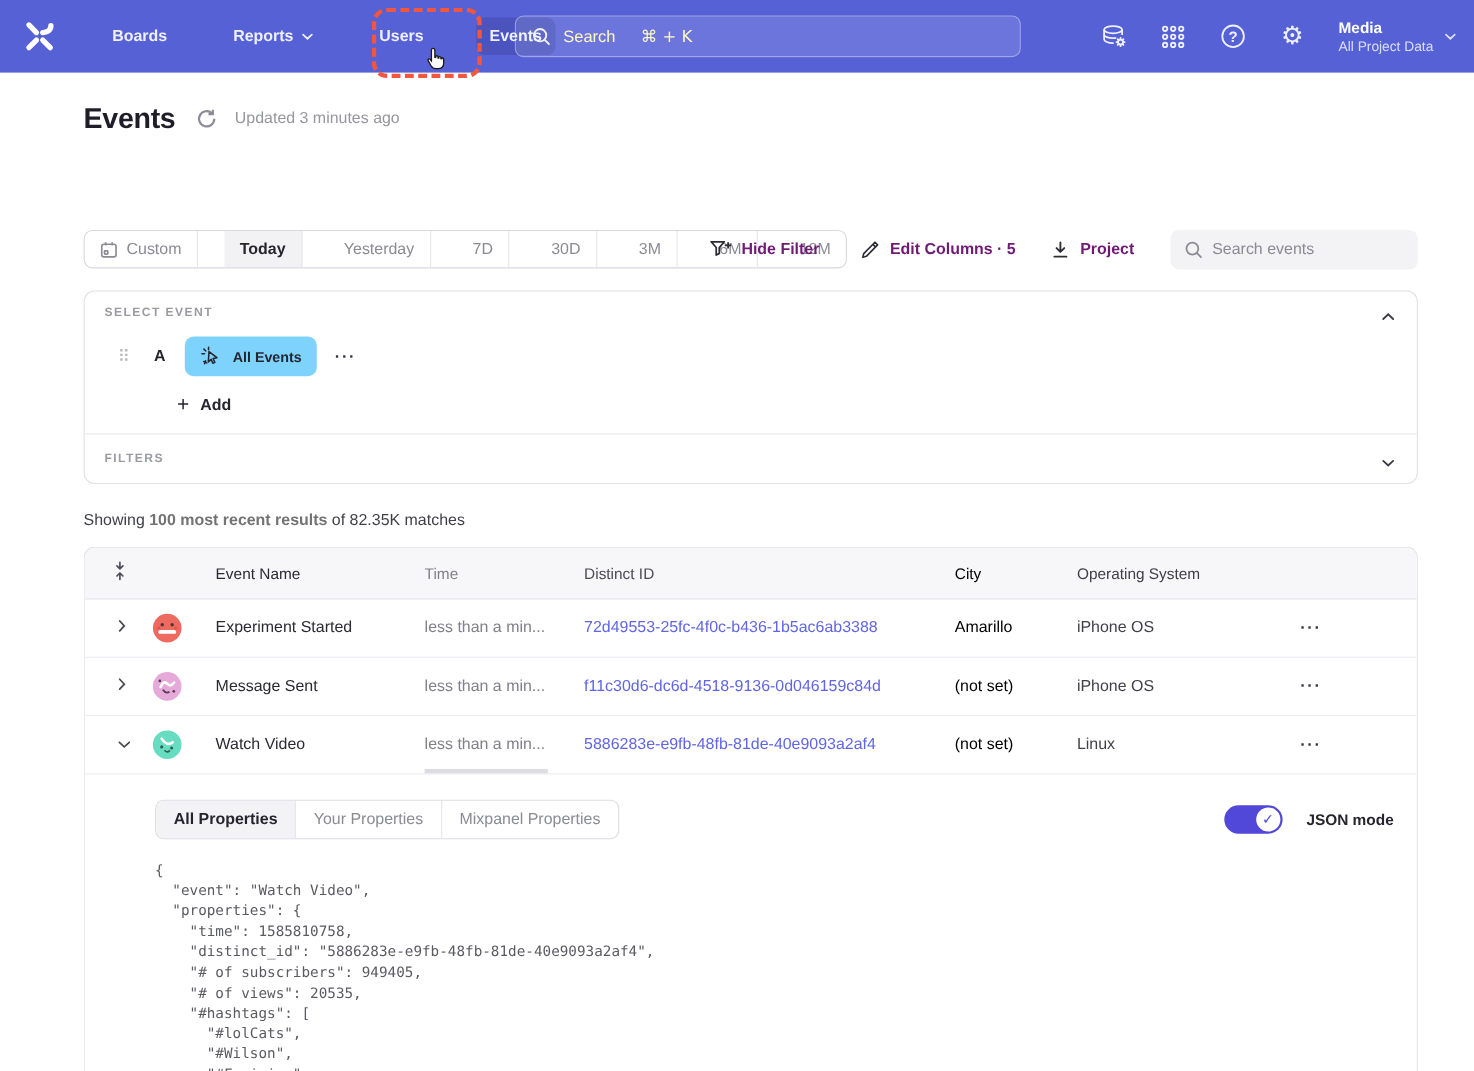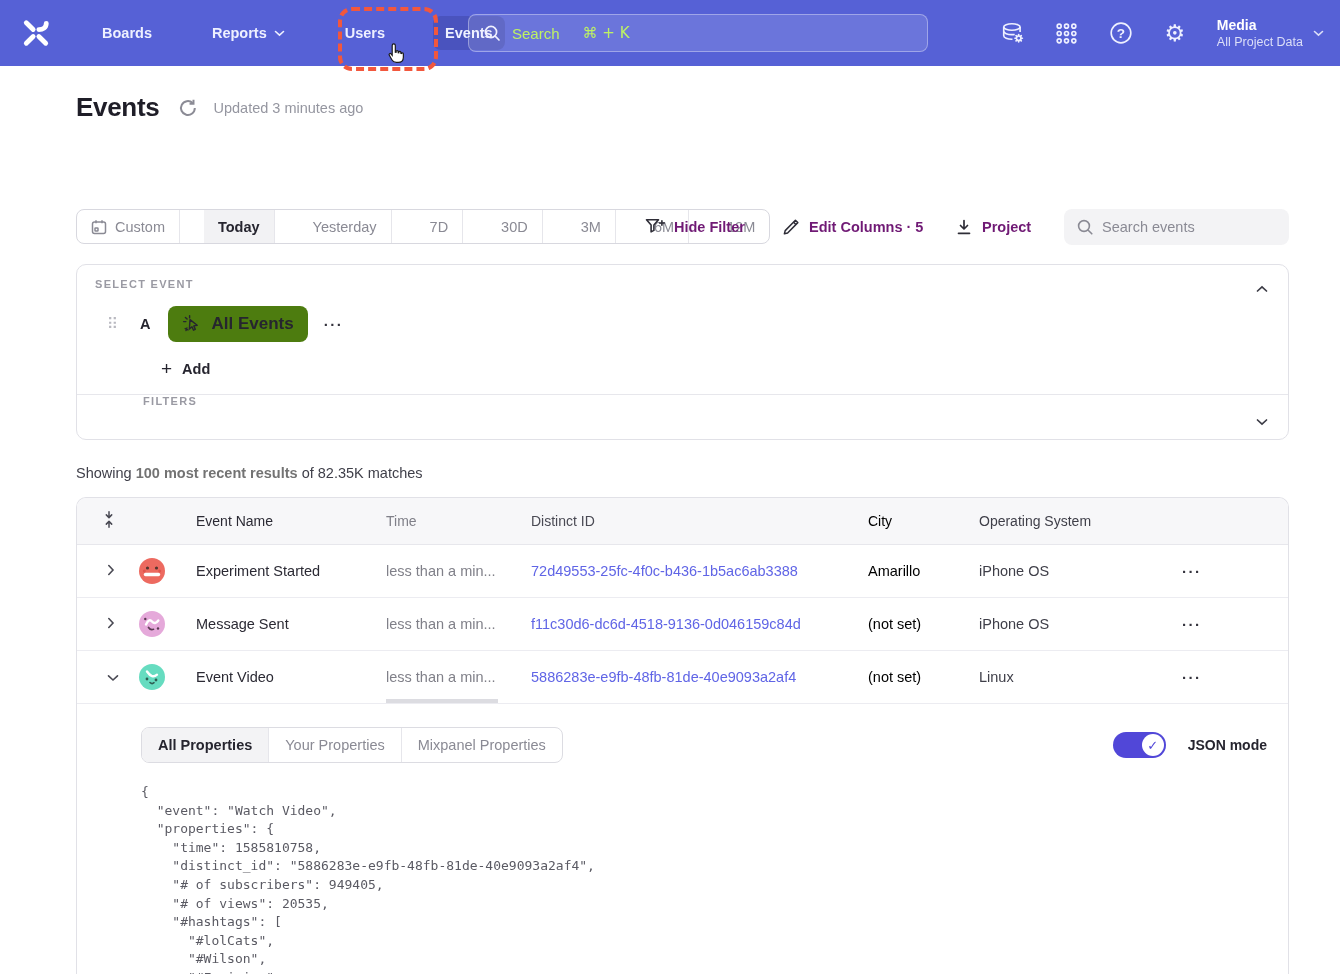--- a/index.html
+++ b/index.html
@@ -7,21 +7,21 @@
     font-family:"Liberation Sans", sans-serif; color:#26252f; }
 
   
   .navbar { position:relative; width:100%; height:66px; background:#5661d6; display:flex; align-items:center; }
   .nav-logo { position:absolute; left:20px; top:17px; width:32px; height:32px; }
   .nav-items { position:absolute; left:90px; top:0; height:66px; display:flex; align-items:center; gap:36px; }
   .nav-item { color:#eef0ff; font-size:14.5px; font-weight:600; padding:9px 12px; border-radius:8px; cursor:pointer; display:flex; align-items:center; gap:7px; }
   .nav-item.active { background:#4a53be; }
   .nav-search { position:absolute; left:468px; top:14px; width:460px; height:38px; border-radius:8px;
     background:rgba(255,255,255,0.13); border:1px solid rgba(255,255,255,0.35); display:flex; align-items:center; padding:0 14px; gap:11px; }
-  .nav-search span { color:#bef264; font-size:15px;text-align:center; }
+  .nav-search span { color:#fef9c3; font-size:15px;text-align:center; }
   .nav-search .shortcut { margin-left:12px; font-family:"DejaVu Sans", sans-serif; }
   .nav-right { position:absolute; right:0; top:0; height:66px; display:flex; align-items:center; gap:30px; padding-right:16px; }
   .nav-icon { width:24px; height:24px; display:flex; align-items:center; justify-content:center; cursor:pointer; }
   .gear-uni { font-family:"DejaVu Sans", sans-serif; font-size:23px; color:#eef0ff; line-height:1; }
   .project { display:flex; align-items:center; gap:10px; cursor:pointer; }
   .project .name { color:#fff; font-size:14px; font-weight:700; }
   .project .scope { color:#dcdff8; font-size:12.5px; margin-top:2px; }
 
   
   .annotation { position:absolute; left:338px; top:7px; width:100px; height:64px;
@@ -51,28 +51,28 @@
   .tool-search svg { position:absolute; left:12px; top:9px; }
 
   
   .qcard { position:absolute; top:198px; left:0; width:100%; border:1px solid #e1e1e7; border-radius:10px; background:#fff; }
   .qsection { position:relative; height:129px; }
   .qlabel { position:absolute; top:13px; left:18px; font-size:11px; font-weight:700; letter-spacing:1.3px; color:#9a9aa3; }
   .q-collapse { position:absolute; top:12px; right:18px; cursor:pointer; padding:2px; }
   .event-row { position:absolute; top:41px; left:0; display:flex; align-items:center; }
   .drag-handle { margin-left:30px; color:#b9b9c0; font-size:15px; font-family:"DejaVu Sans",sans-serif; cursor:grab; }
   .step-letter { margin-left:22px; font-size:14.5px; font-weight:600; color:#26252f; }
-  .event-chip { margin-left:18px; height:36px; background:#4d7c0f; border-radius:8px; display:flex; align-items:center;
-    gap:9px; padding:0 14px; font-size:17px; font-weight:700; color:#26252f; cursor:pointer; }
+  .event-chip { margin-left:18px; height:36px; background:#7dd3fc; border-radius:8px; display:flex; align-items:center;
+    gap:9px; padding:0 14px; font-size:13px; font-weight:700; color:#26252f; cursor:pointer; }
   .more-dots { margin-left:16px; font-weight:700; letter-spacing:1.5px; color:#35343e; font-size:15px; cursor:pointer; }
   .add-row { position:absolute; top:94px; left:84px; display:flex; align-items:center; gap:10px; cursor:pointer; }
   .add-plus { font-size:19px; font-weight:500; color:#26252f; line-height:1; }
   .add-label { font-size:14.5px; font-weight:600; color:#26252f; }
   .filters-bar { position:relative; height:45px; border-top:1px solid #e7e7ec; }
-  .filters-bar .qlabel { top:0;margin-left:48px; }
+  .filters-bar .qlabel { top:16px; }
   .filters-bar .q-collapse { top:15px; }
 
   
   .summary { position:absolute; top:399px; left:0; font-size:14.5px; color:#3f3f49; }
   .summary b { color:#737373; font-weight:700;text-align:center; }
 
   
   .tbl { position:absolute; top:431px; left:0; width:100%; height:543px; border:1px solid #e1e1e7;
     border-bottom:none; border-radius:10px 10px 0 0; background:#fff; overflow:hidden; }
   .thead { position:relative; height:47px; background:#f7f7f9; border-bottom:1px solid #e7e7ec; }
@@ -388,21 +388,21 @@
           </svg>
       </span>
       <span class="cell c-avatar" style="background: rgb(102, 220, 192);">
         <svg width="26" height="26" viewBox="0 0 26 26" fill="none">
           <path d="M8 7.5 q5 7.5 10 3.2" stroke="#ffffff" stroke-width="2.4" stroke-linecap="round"></path>
           <circle cx="8" cy="15" r="1.4" fill="#2f5d52"></circle>
             <circle cx="17" cy="16" r="1.4" fill="#2f5d52"></circle>
           <path d="M11 18.5 q2 2 4 .2" stroke="#2f5d52" stroke-width="1.6" stroke-linecap="round"></path>
         </svg>
       </span>
-      <span class="cell c-name">Event Video</span>
+      <span class="cell c-name">Watch Video</span>
       <span class="cell c-time">less than a min...</span>
       <span class="cell c-id">5886283e-e9fb-48fb-81de-40e9093a2af4</span>
       <span class="cell c-city">(not set)</span>
       <span class="cell c-os">Linux</span>
       <span class="cell c-more">···</span>
       <span class="resize-strip"></span>
     </div>
 
     <div class="details">
       <div class="detail-head">

